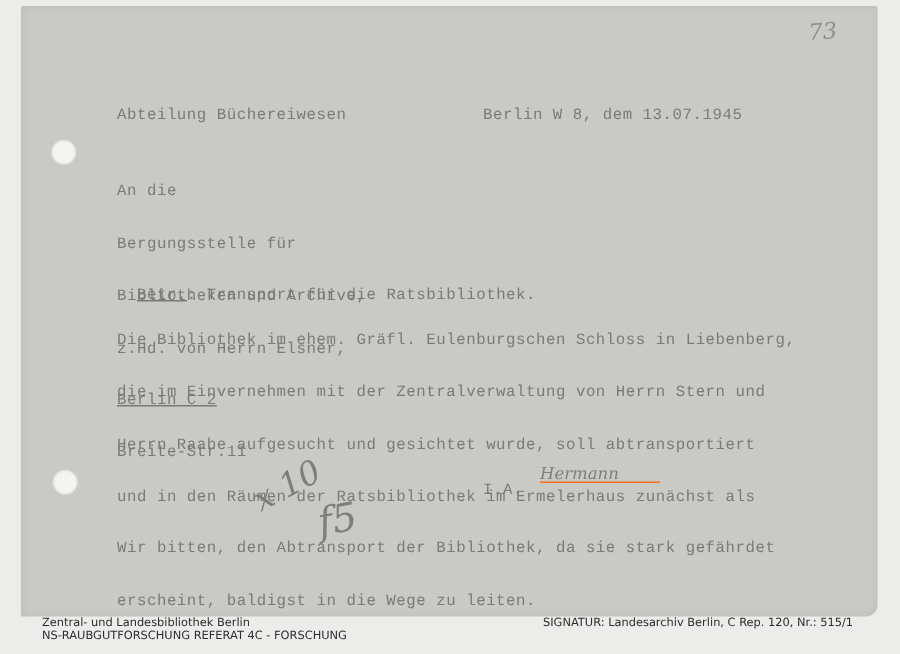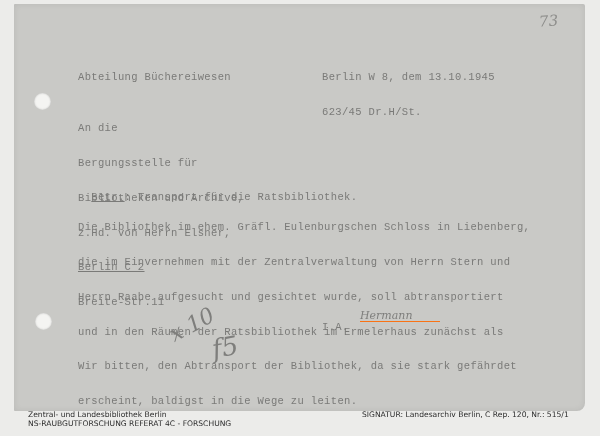--- a/index.html
+++ b/index.html
@@ -79,22 +79,21 @@
   <div class="punch-hole" style="left:21px; top:309px;"></div>
 </div>
 
 <div class="folio">73</div>
 
 <div class="typed" style="left:78px; top:49px;">
   <span class="line">Abteilung Büchereiwesen</span>
 </div>
 
 <div class="typed" style="left:322px; top:49px;">
-  <span class="line">Berlin W 8, dem 13.10.1945</span>
-  <span class="line">623/45 Dr.H/St.</span>
+  <span class="line">Berlin W 8, dem 13.07.1945</span>
 </div>
 
 <div class="typed" style="left:78px; top:100px;">
   <span class="line">An die</span>
   <span class="line">Bergungsstelle für</span>
   <span class="line">Bibliotheken und Archive,</span>
   <span class="line">z.Hd. von Herrn Elsner,</span>
   <span class="line underline">Berlin C 2</span>
   <span class="line">Breite-Str.11</span>
 </div>

